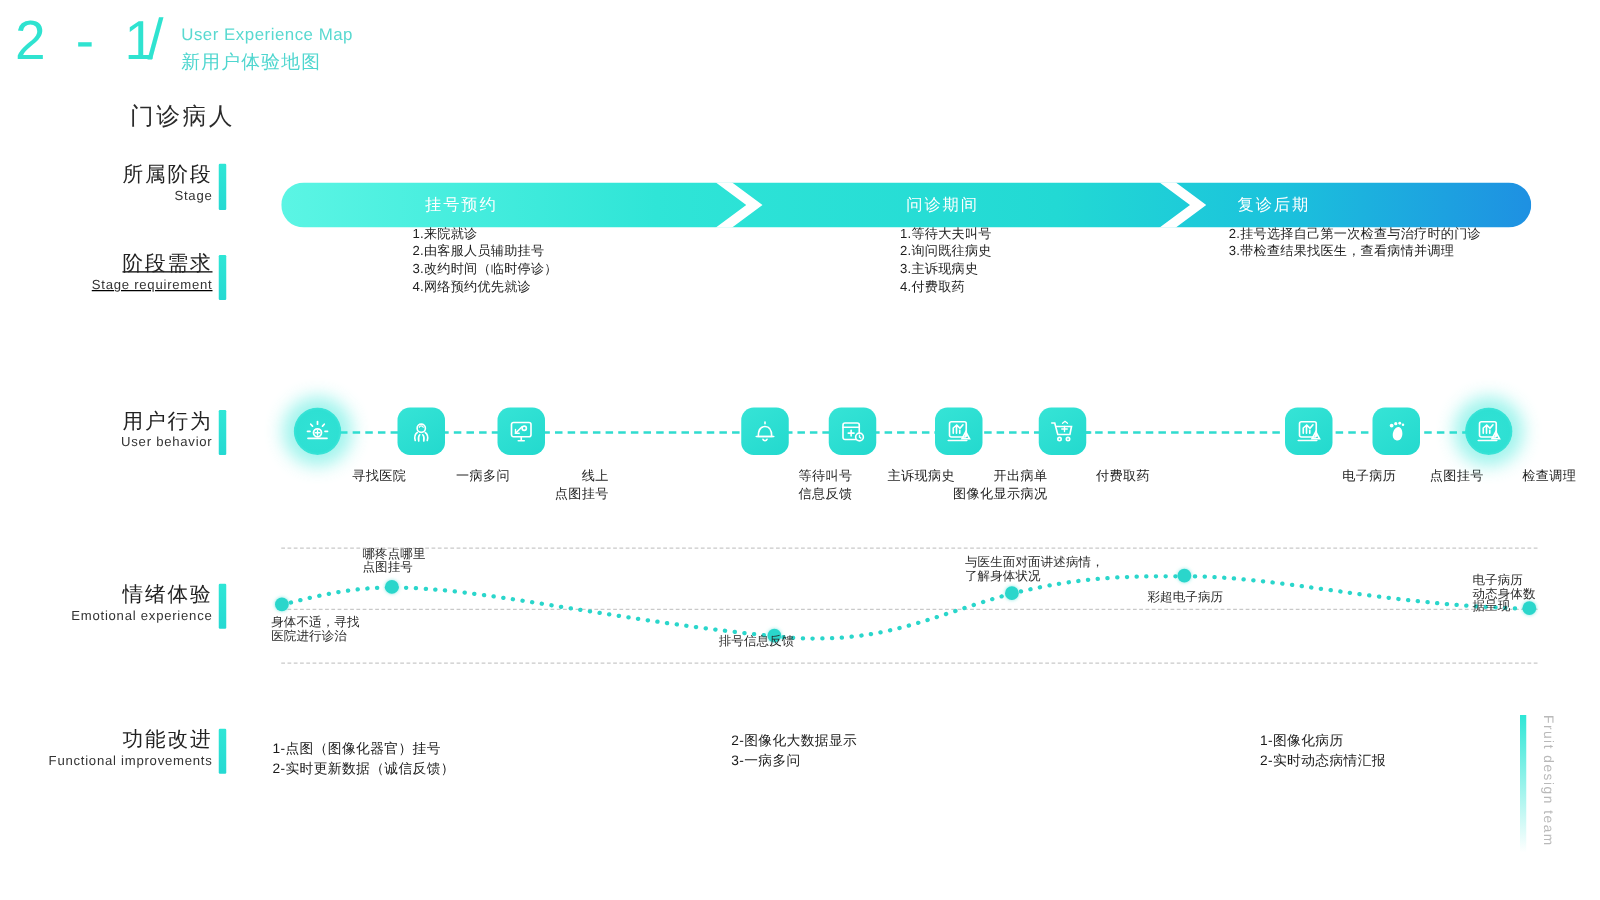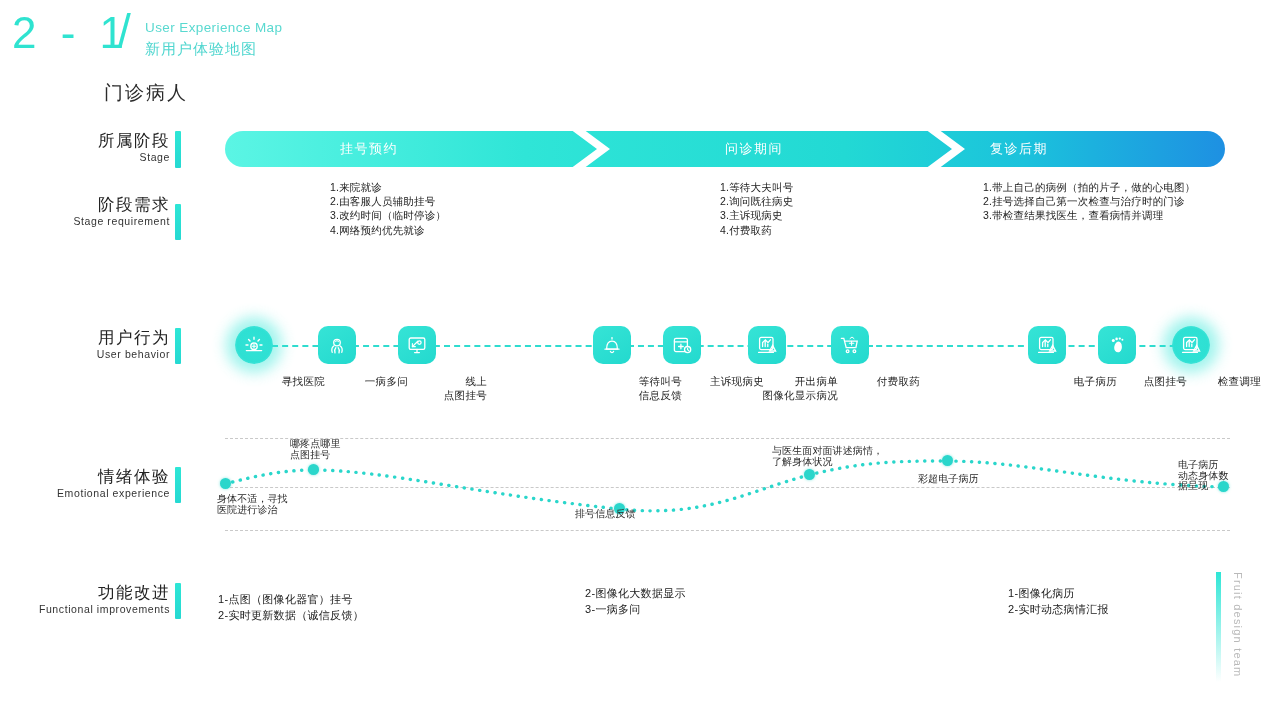--- a/index.html
+++ b/index.html
@@ -31,21 +31,21 @@
   
   .rowlabel{width:160px;text-align:right;}
   .rowlabel .cn{font-size:16.5px;color:#222;letter-spacing:1.5px;line-height:20px;}
   .rowlabel .en{font-size:10.5px;color:#333;letter-spacing:.6px;line-height:14px;}
   .rowbar{
     position:absolute;width:6px;border-radius:1px;
     background:linear-gradient(180deg,#2ee6d6 0%,#25d9d2 100%);
   }
 
   
-  #stage-bar{left:225px;top:131px;width:1000px;height:24px;}
+  #stage-bar{left:225px;top:146px;width:1000px;height:24px;}
   #stage-bar svg{display:block;}
   .stage-text{
     position:absolute;top:0;height:36px;line-height:36px;
     font-size:13px;color:#ffffff;letter-spacing:1.5px;
   }
 
   
   .req-block{font-size:10.5px;color:#1d1d1d;line-height:14.2px;letter-spacing:.2px;}
 
   
@@ -100,21 +100,21 @@
 <div class="abs" id="header-en">User Experience Map</div>
 <div class="abs" id="header-cn">新用户体验地图</div>
 <div class="abs" id="page-subtitle">门诊病人</div>
 
 <div class="abs rowlabel" style="left:10px;top:130px;">
   <div class="cn">所属阶段</div>
   <div class="en">Stage</div>
 </div>
 <div class="rowbar" style="left:175px;top:131px;height:37px;"></div>
 
-<div class="abs rowlabel" style="left:10px;top:194px;">
+<div class="abs rowlabel" style="left:10px;top:201px;text-decoration:underline;">
   <div class="cn">阶段需求</div>
   <div class="en">Stage requirement</div>
 </div>
 <div class="rowbar" style="left:175px;top:204px;height:36px;"></div>
 
 <div class="abs rowlabel" style="left:10px;top:327px;">
   <div class="cn">用户行为</div>
   <div class="en">User behavior</div>
 </div>
 <div class="rowbar" style="left:175px;top:328px;height:36px;"></div>
@@ -159,21 +159,20 @@
 </div>
 
 <div class="abs req-block" style="left:720px;top:180px;width:250px;">
   <div>1.等待大夫叫号</div>
   <div>2.询问既往病史</div>
   <div>3.主诉现病史</div>
   <div>4.付费取药</div>
 </div>
 
 <div class="abs req-block" style="left:983px;top:180px;width:260px;">
-  <div>1.带上自己的病例（拍的片子，做的心电图）</div>
   <div>2.挂号选择自己第一次检查与治疗时的门诊</div>
   <div>3.带检查结果找医生，查看病情并调理</div>
 </div>
 
 <div class="bline" style="left:272px;width:350px;"></div>
 <div class="bline" style="left:628px;width:245px;"></div>
 <div class="bline" style="left:866px;width:330px;"></div>
 
 <div class="bicon glow" style="left:235px;top:326px;">
   <svg width="24" height="24" viewBox="0 0 24 24" fill="none" stroke="#ffffff" stroke-width="1.4" stroke-linecap="round">

